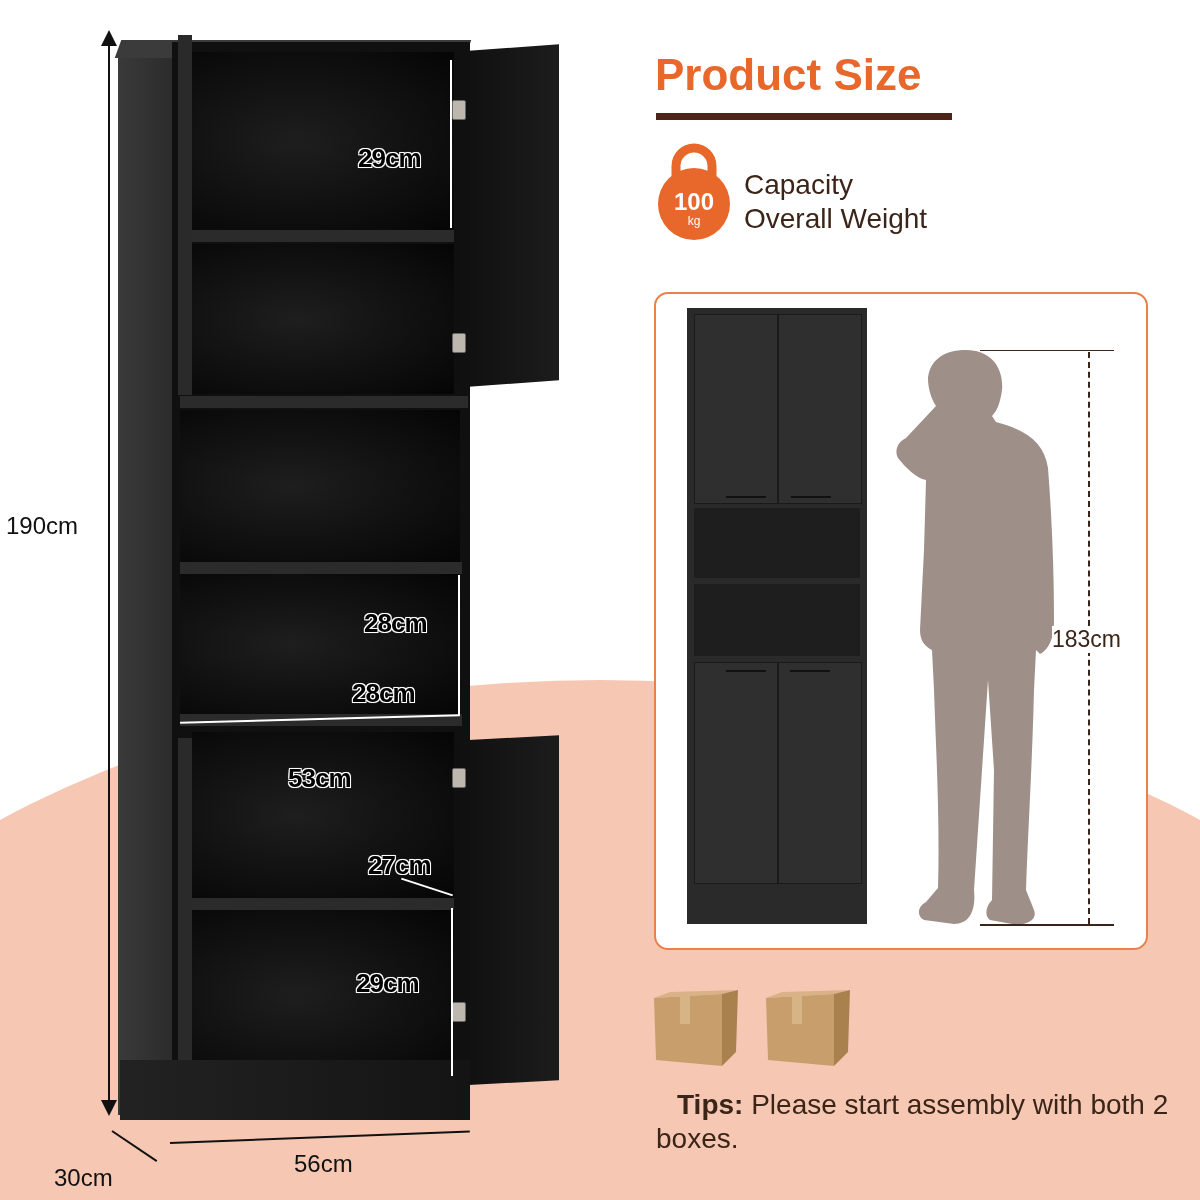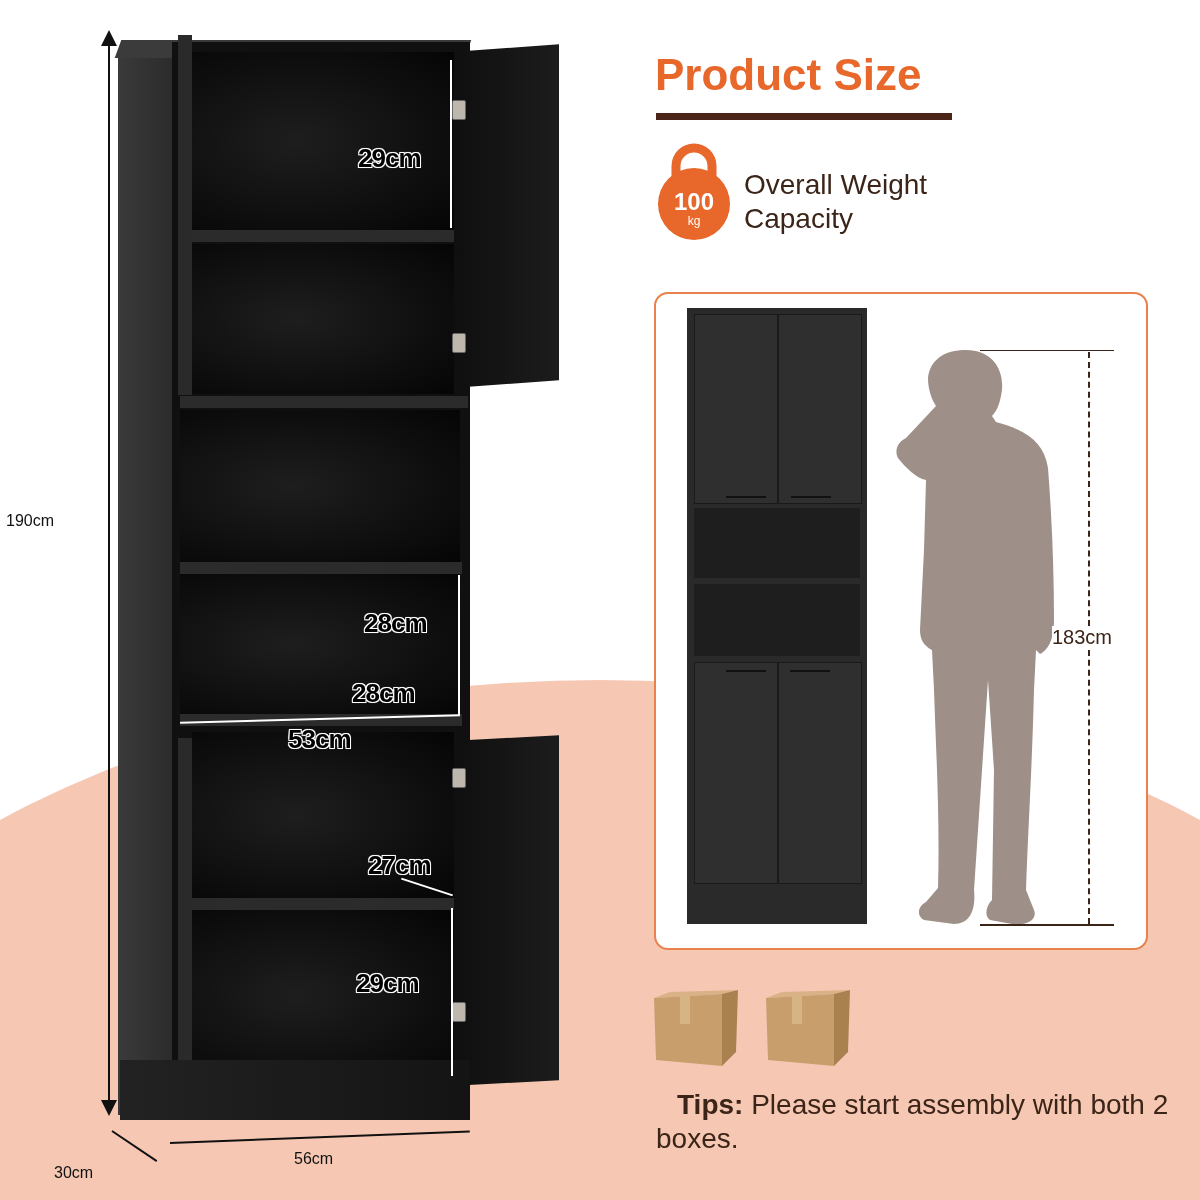--- a/index.html
+++ b/index.html
@@ -13,34 +13,34 @@
   .cavity{position:absolute;background:radial-gradient(ellipse at 40% 50%,#1e1e1e,#050505);}
   .shelf{position:absolute;background:#2b2b2b;}
   .door-open{position:absolute;background:linear-gradient(90deg,#0f0f0f,#1c1c1c);}
   .door-edge{position:absolute;background:#2a2a2a;}
   .hinge{position:absolute;width:12px;height:18px;background:#bdb7ae;border:1px solid #666;border-radius:2px;}
   .plinth{position:absolute;background:linear-gradient(90deg,#222,#141414);}
   .outline-label{position:absolute;font-family:"Liberation Sans",sans-serif;font-size:26px;font-weight:bold;color:#000;letter-spacing:-1px;
     text-shadow:-1px -1px 0 #fff,1px -1px 0 #fff,-1px 1px 0 #fff,1px 1px 0 #fff,0 0 2px #fff;}
   .vline{position:absolute;width:2px;background:#fff;}
   .hline{position:absolute;height:2px;background:#fff;}
-  .dim-label{position:absolute;font-family:"Liberation Sans",sans-serif;font-size:16px;color:#111;}
+  .dim-label{position:absolute;font-family:"Liberation Sans",sans-serif;font-size:24px;color:#111;}
   .dimline{position:absolute;background:#111;}
   
   .title{position:absolute;left:655px;top:50px;font-family:"Liberation Sans",sans-serif;font-weight:bold;font-size:44px;color:#e8672a;letter-spacing:0px;}
   .title-rule{position:absolute;left:656px;top:113px;width:296px;height:7px;background:#4a2518;}
   .weight-icon{position:absolute;left:654px;top:142px;width:80px;height:100px;}
   .weight-text{position:absolute;left:744px;top:168px;font-family:"Liberation Sans",sans-serif;font-size:28px;line-height:34px;color:#3b2418;}
   .panel{position:absolute;left:654px;top:292px;width:490px;height:654px;border:2px solid #e8814c;border-radius:14px;background:#ffffff;}
   .mini-cab{position:absolute;background:#2a2a2a;}
   .mini-door{position:absolute;background:#2f2f2f;border:1px solid #1a1a1a;}
   .mini-open{position:absolute;background:#1e1e1e;}
   .mini-handle{position:absolute;height:2px;background:#111;}
   .silhouette{position:absolute;}
-  .height-label{position:absolute;font-family:"Liberation Sans",sans-serif;font-size:20px;color:#3b2418;background:#fff;}
+  .height-label{position:absolute;font-family:"Liberation Sans",sans-serif;font-size:23px;color:#3b2418;background:#fff;}
   .box{position:absolute;}
   .tips{position:absolute;left:656px;top:1088px;font-family:"Liberation Sans",sans-serif;font-size:28px;line-height:34px;color:#3b2418;}
   .tips b{font-weight:bold;margin-left:21px;}
 </style>
 </head>
 <body>
 
 <div class="floor"></div>
 
 <div>
@@ -77,21 +77,21 @@
   <div class="plinth" style="left:120px;top:1060px;width:350px;height:60px;"></div>
 
   <div class="vline" style="left:450px;top:60px;height:168px;"></div>
   <div class="outline-label" style="left:358px;top:143px;">29cm</div>
 
   <div class="vline" style="left:458px;top:575px;height:140px;"></div>
   <div class="outline-label" style="left:364px;top:608px;">28cm</div>
   <div class="outline-label" style="left:352px;top:678px;">28cm</div>
 
   <div class="hline" style="left:180px;top:718px;width:280px;transform:rotate(-1.5deg);"></div>
-  <div class="outline-label" style="left:280px;top:724px;padding-left:8px;">53cm</div>
+  <div class="outline-label" style="left:280px;top:763px;padding-left:8px;">53cm</div>
 
   <div class="outline-label" style="left:368px;top:850px;">27cm</div>
   <div class="hline" style="left:400px;top:886px;width:54px;transform:rotate(18deg);"></div>
 
   <div class="vline" style="left:451px;top:908px;height:168px;"></div>
   <div class="outline-label" style="left:356px;top:968px;">29cm</div>
 
   <div class="dimline" style="left:108px;top:36px;width:2px;height:1072px;"></div>
   <div class="abs" style="left:101px;top:30px;width:0;height:0;border-left:8px solid transparent;border-right:8px solid transparent;border-bottom:16px solid #111;"></div>
   <div class="abs" style="left:101px;top:1100px;width:0;height:0;border-left:8px solid transparent;border-right:8px solid transparent;border-top:16px solid #111;"></div>
@@ -109,22 +109,22 @@
 
 <div class="weight-icon">
   <svg width="80" height="100" viewBox="0 0 80 100">
     <path d="M22 38 V24 a18 18 0 0 1 36 0 V38" fill="none" stroke="#e8672a" stroke-width="9"></path>
     <circle cx="40" cy="62" r="36" fill="#e8672a"></circle>
   </svg>
   <div class="abs" style="left:10px;top:46px;width:60px;text-align:center;color:#fff;font-family:'Liberation Sans',sans-serif;font-weight:bold;font-size:24px;">100</div>
   <div class="abs" style="left:10px;top:72px;width:60px;text-align:center;color:#fff;font-family:'Liberation Sans',sans-serif;font-size:12px;">kg</div>
 </div>
 <div class="weight-text">
+  <div>Capacity</div>
   <div>Overall Weight</div>
-  <div>Capacity</div>
 </div>
 
 <div class="panel">
 
   <div class="mini-cab" style="left:31px;top:14px;width:180px;height:616px;"></div>
   <div class="mini-door" style="left:38px;top:20px;width:82px;height:188px;"></div>
   <div class="mini-door" style="left:122px;top:20px;width:82px;height:188px;"></div>
   <div class="mini-handle" style="left:70px;top:202px;width:40px;"></div>
   <div class="mini-handle" style="left:135px;top:202px;width:40px;"></div>
   <div class="mini-open" style="left:38px;top:214px;width:166px;height:70px;"></div>

